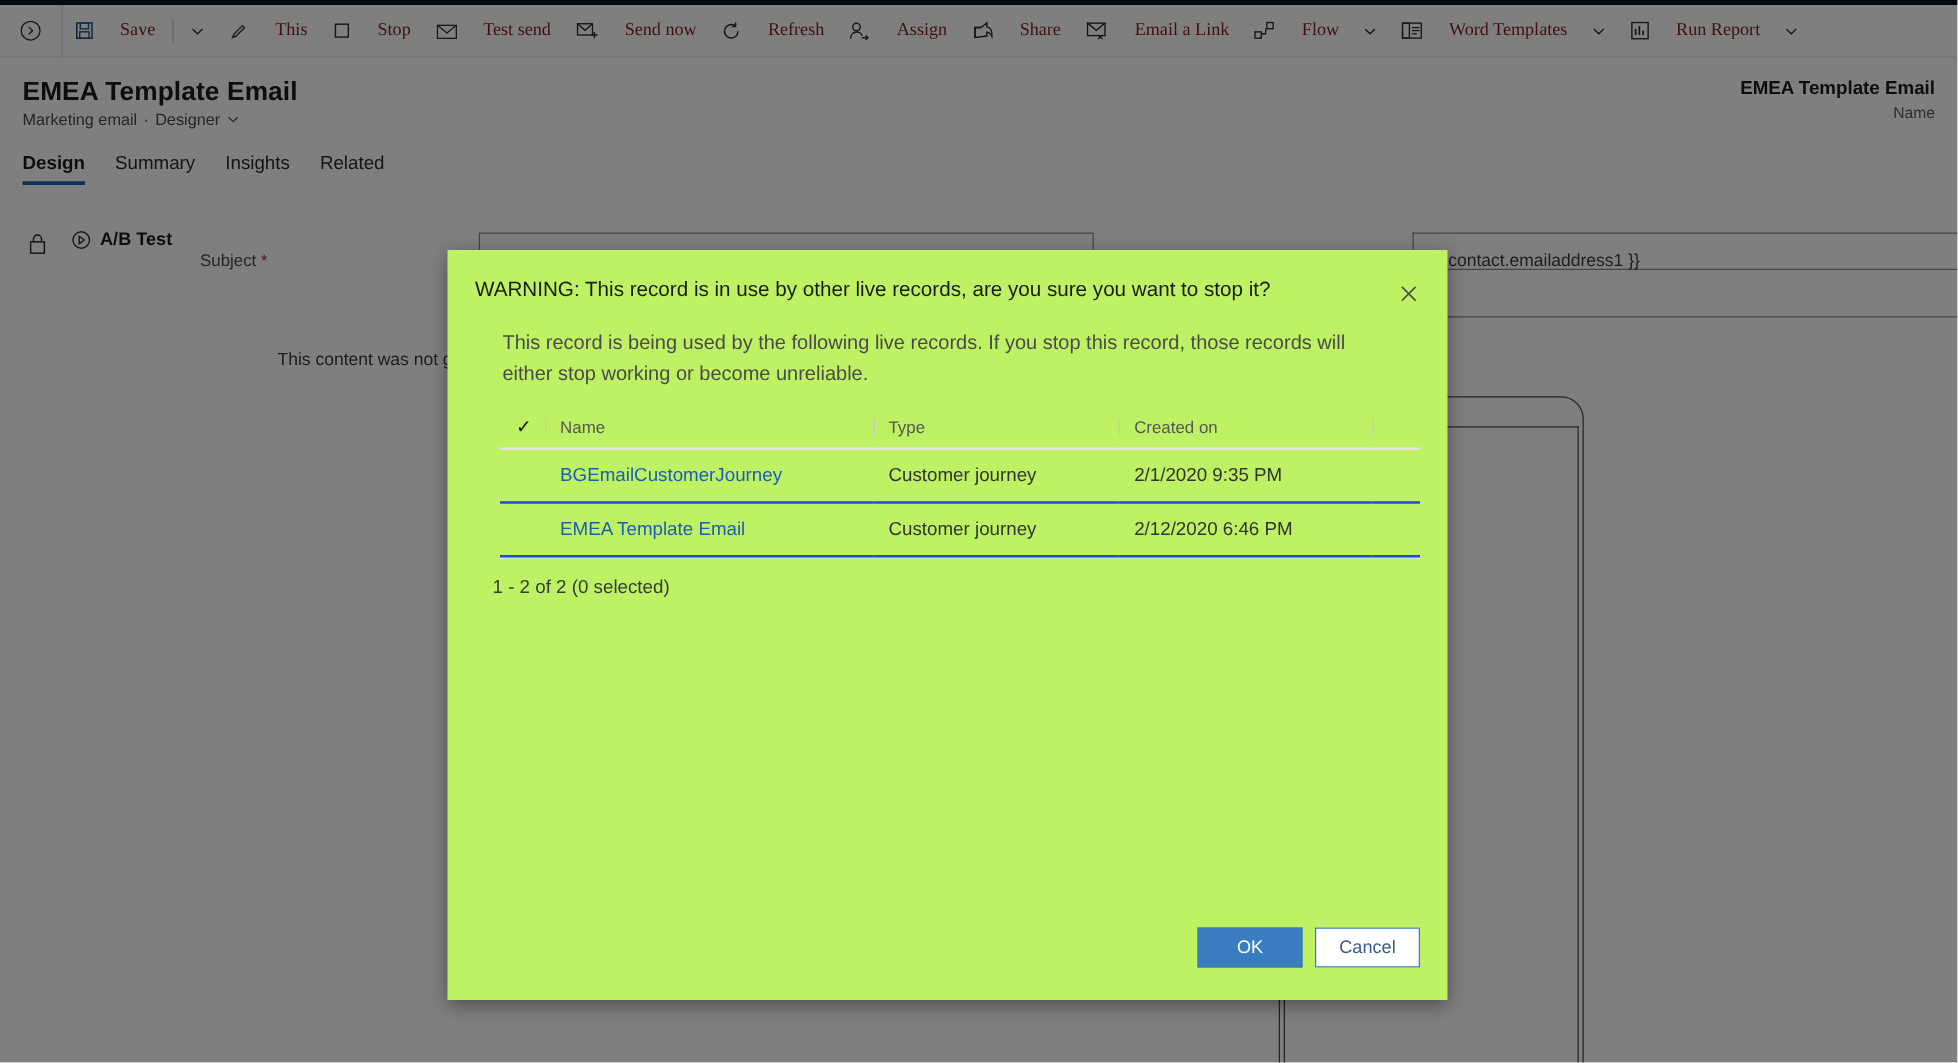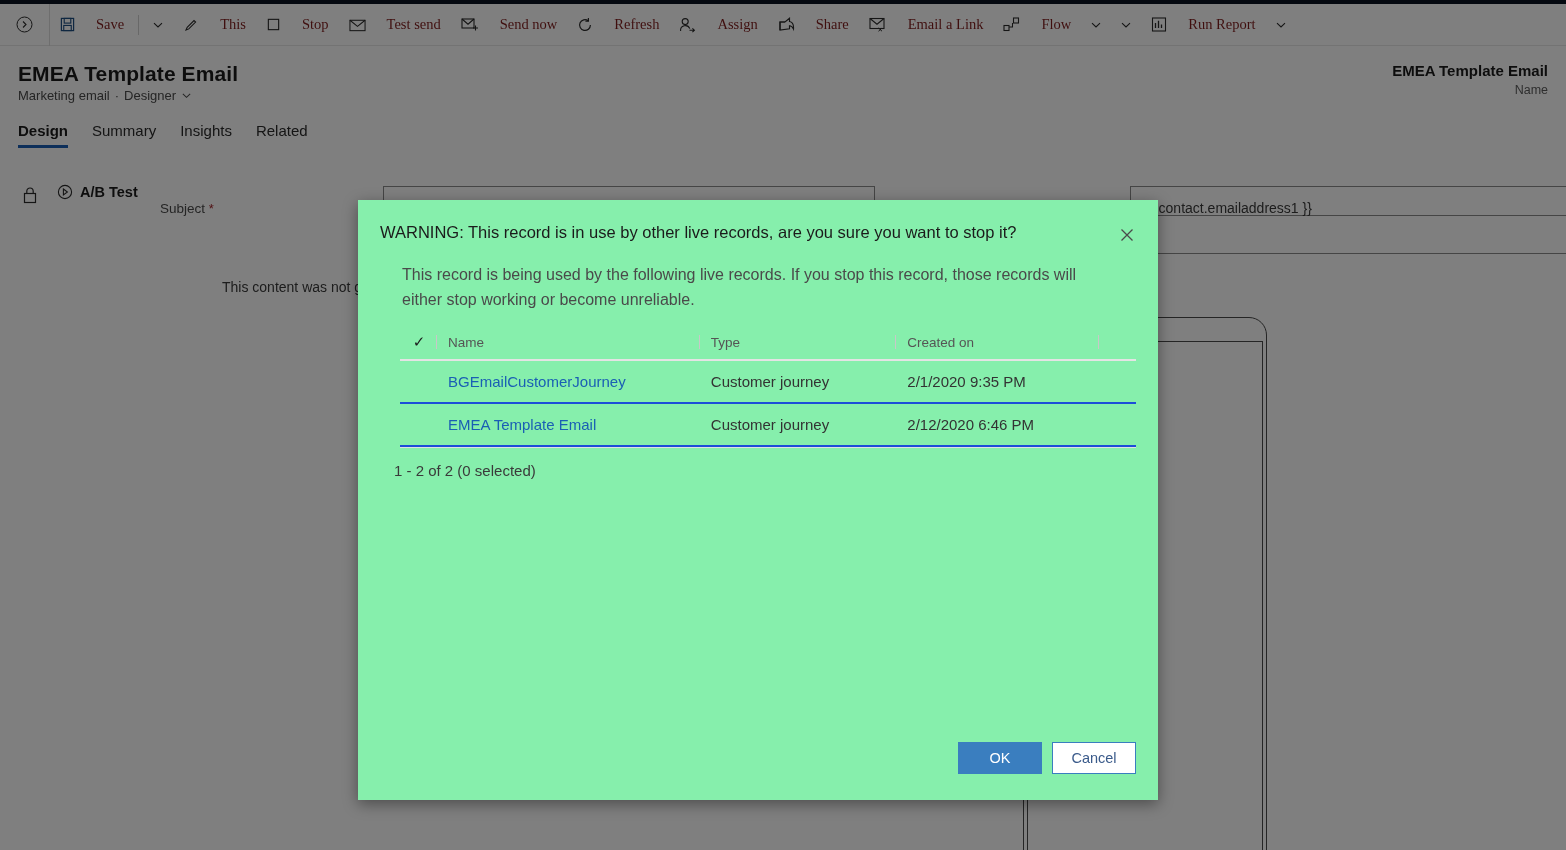--- a/index.html
+++ b/index.html
@@ -140,21 +140,21 @@
     position: absolute; inset: 0;
     background: rgba(0,0,0,0.50);
     z-index: 50;
   }
 
   
   .modal {
     position: absolute;
     left: 358px; top: 200px;
     width: 800px; height: 600px;
-    background: #86efac;
+    background: #bef264;
     z-index: 60;
     box-shadow: 0 4px 14px rgba(0,0,0,0.40);
     display: flex; flex-direction: column;
   }
   .modal-head {
     position: relative;
     padding: 22px 24px 0 22px;
   }
   .modal-title {
     font-size: 16.5px; color: #1b1b1b; font-weight: 400;
@@ -344,20 +344,30 @@
           </svg>
         </span>
         <span>Flow</span>
       </div>
       <div class="cmd-caret">
         <svg width="12" height="12" viewBox="0 0 12 12">
           <path d="M2 4.2 L6 8 L10 4.2" fill="none" stroke="#2b2b2b" stroke-width="1.1"></path>
         </svg>
       </div>
 
+      <div class="cmd-item">
+        <span class="glyph">
+          <svg width="17" height="15" viewBox="0 0 17 15">
+            <rect x="1" y="1.5" width="15" height="12" fill="none" stroke="#2b2b2b" stroke-width="1.1"></rect>
+            <rect x="1" y="1.5" width="5.5" height="12" fill="none" stroke="#2b2b2b" stroke-width="1.1"></rect>
+            <path d="M8.5 5 h6 M8.5 7.5 h6 M8.5 10 h4" stroke="#2b2b2b" stroke-width="1"></path>
+          </svg>
+        </span>
+        <span>Word Templates</span>
+      </div>
       <div class="cmd-caret">
         <svg width="12" height="12" viewBox="0 0 12 12">
           <path d="M2 4.2 L6 8 L10 4.2" fill="none" stroke="#2b2b2b" stroke-width="1.1"></path>
         </svg>
       </div>
 
       <div class="cmd-item">
         <span class="glyph">
           <svg width="16" height="15" viewBox="0 0 16 15">
             <rect x="1.5" y="1" width="13" height="13" fill="none" stroke="#2b2b2b" stroke-width="1.1"></rect>

